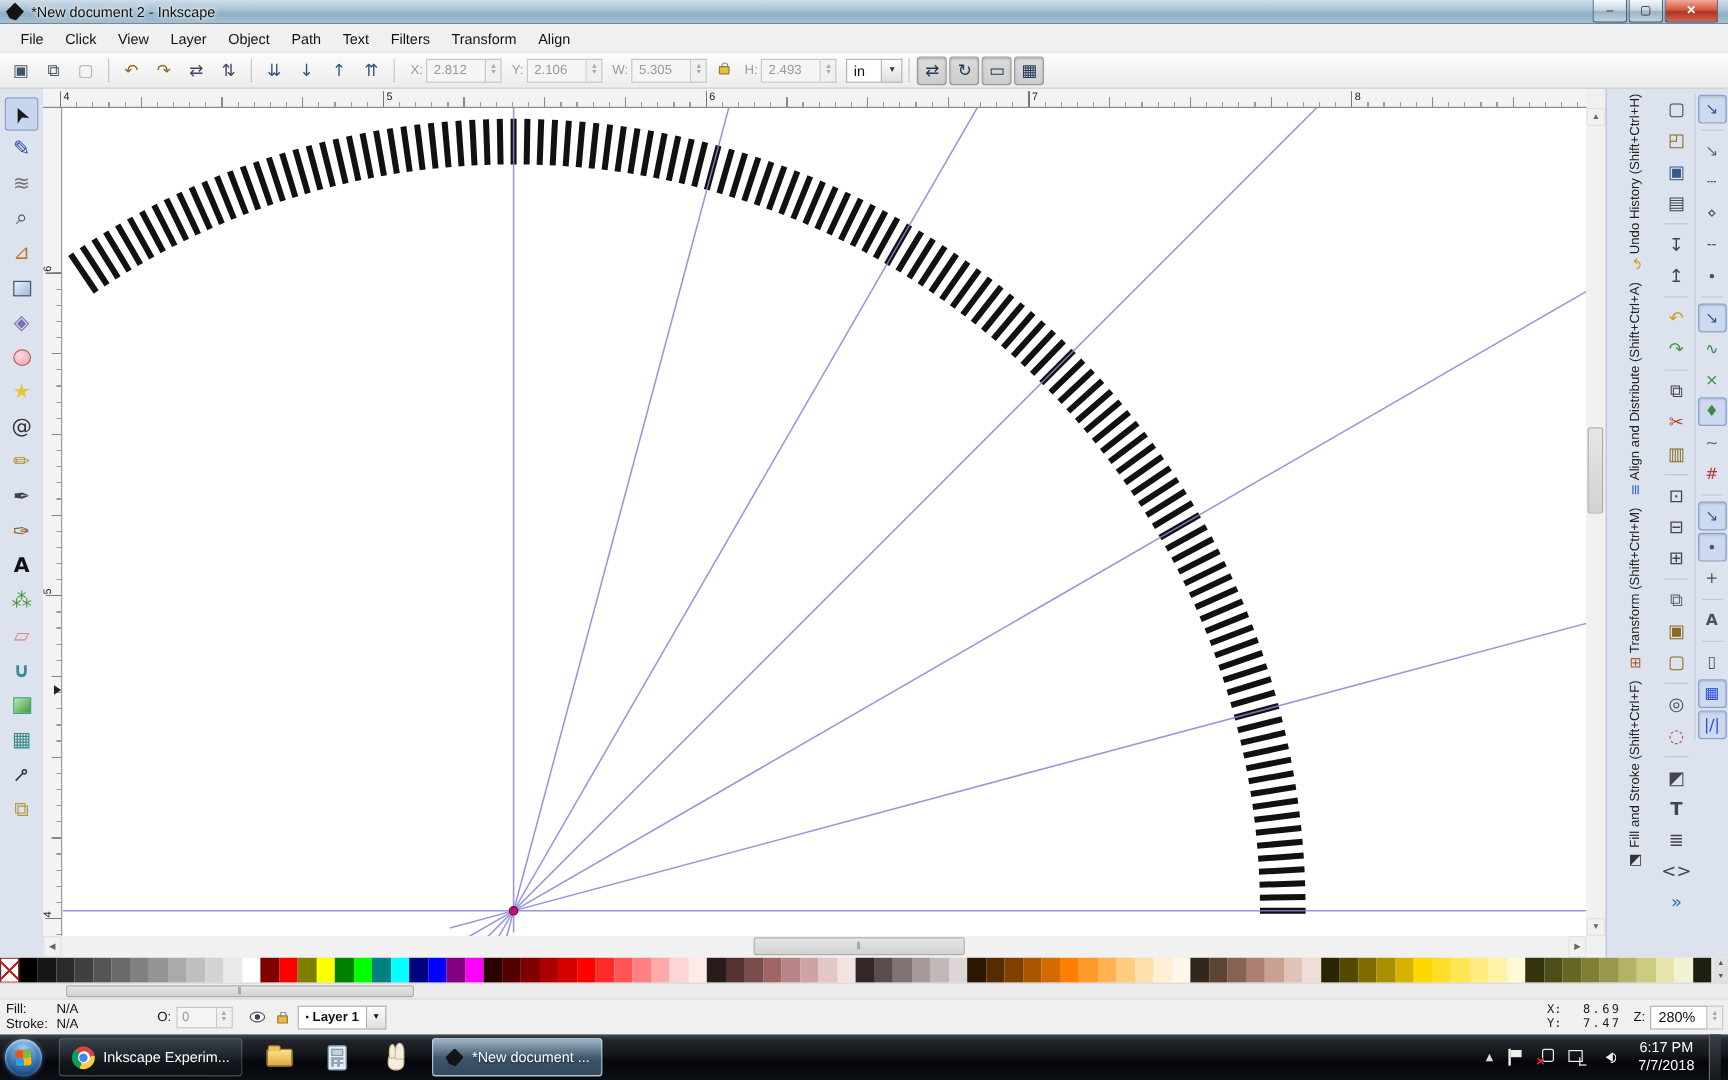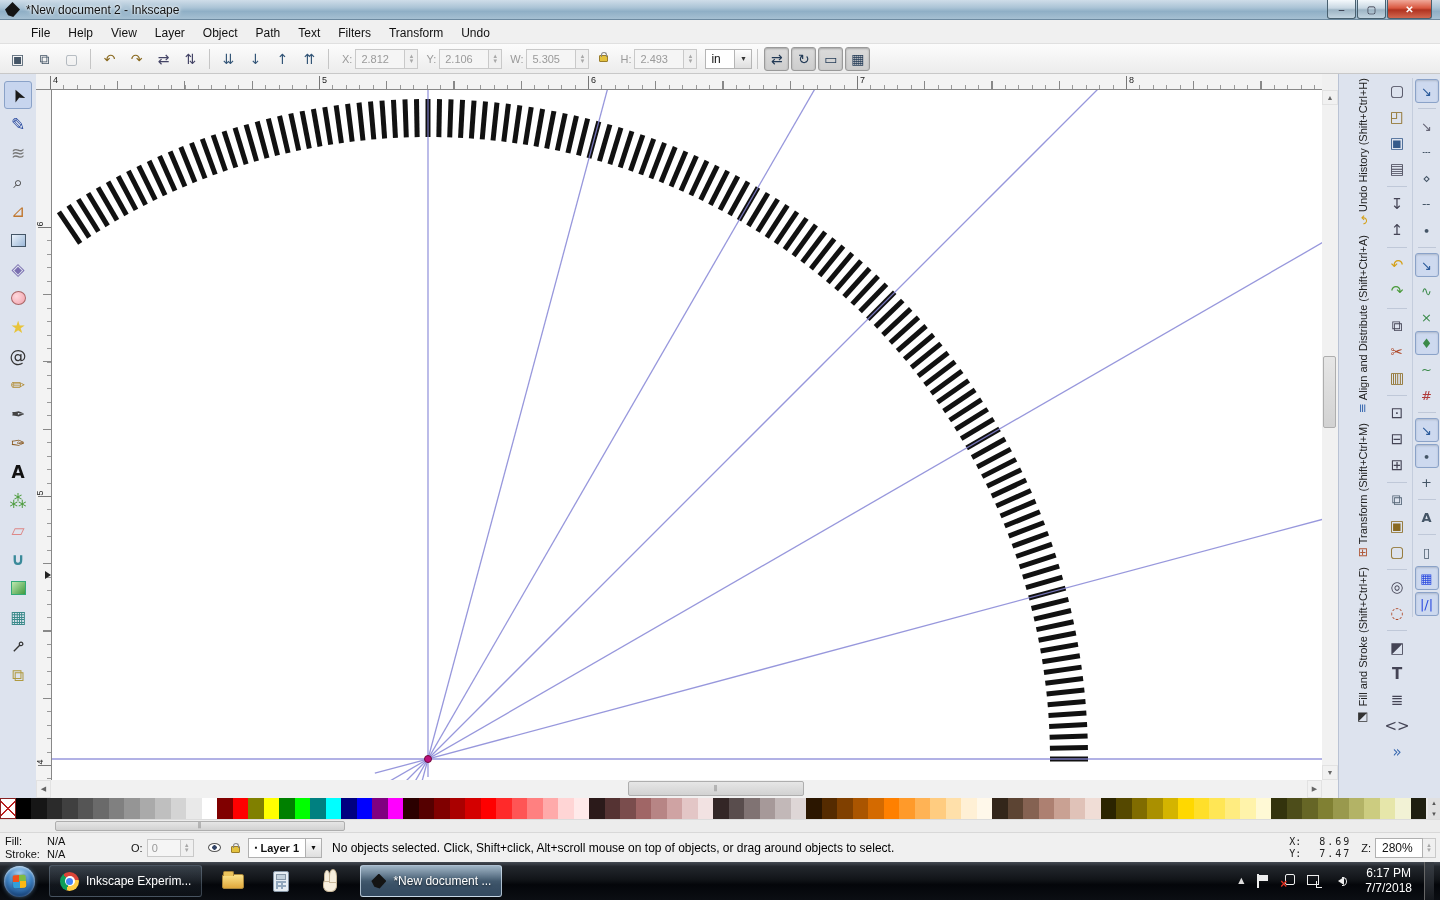--- a/index.html
+++ b/index.html
@@ -14,21 +14,21 @@
     border-bottom:1px solid #6d8aa0; display:flex; align-items:center; }
   #title-text { font-size:12px; color:#111; margin-left:6px; text-shadow:0 0 5px #fff,0 0 3px #fff; }
   .win-btns { position:absolute; right:8px; top:0; display:flex; }
   .win-btn { width:29px; height:19px; border:1px solid #48606f; border-top:none;
     background:linear-gradient(180deg,#f4f9fc,#c8d7e2 45%,#9db4c4 55%,#c2d4e0);
     display:flex; align-items:center; justify-content:center; font-size:10px; color:#223; border-radius:0 0 3px 3px; margin-left:1px;}
   .win-btn.close { width:45px; background:linear-gradient(180deg,#f0a899,#d9573f 45%,#b03320 55%,#d2674f); color:#fff; font-weight:bold; }
 
   
   #menubar { left:0; top:22px; width:1440px; height:22px; background:#f0f0f0; border-bottom:1px solid #e0e0e0;
-    display:flex; align-items:center; padding-left:22px; }
+    display:flex; align-items:center; padding-left:8px; }
   .menu-item { font-size:12px; color:#111; padding:3px 9px; }
 
   
   #toolbar { left:0; top:44px; width:1440px; height:30px;
     background:linear-gradient(180deg,#fcfcfc,#ececec); border-bottom:1px solid #c8c8c8;
     display:flex; align-items:center; padding-left:4px; }
   .tbtn { width:25px; height:24px; display:flex; align-items:center; justify-content:center;
     border:1px solid transparent; border-radius:3px; margin:0 1px; font-size:14px; color:#333; }
   .tbtn .glyph { font-size:14px; }
   .tbtn.dim { opacity:.45; }
@@ -191,29 +191,29 @@
     <span id="title-text">*New document 2 - Inkscape</span>
     <div class="win-btns">
       <div class="win-btn">–</div>
       <div class="win-btn">▢</div>
       <div class="win-btn close">✕</div>
     </div>
   </div>
 
   <div id="menubar" class="abs">
       <span class="menu-item">File</span>
-      <span class="menu-item">Help</span>
+      <span class="menu-item">Click</span>
       <span class="menu-item">View</span>
       <span class="menu-item">Layer</span>
       <span class="menu-item">Object</span>
       <span class="menu-item">Path</span>
       <span class="menu-item">Text</span>
       <span class="menu-item">Filters</span>
       <span class="menu-item">Transform</span>
-      <span class="menu-item">Undo</span>
+      <span class="menu-item">Align</span>
     </div>
 
   <div id="toolbar" class="abs">
     <div id="tb-buttons" style="display:flex;align-items:center;">
         <div class="tbtn">
           <span class="glyph" style="color: rgb(68, 85, 102);">▣</span>
         </div>
         <div class="tbtn">
           <span class="glyph" style="color: rgb(68, 85, 102);">⧉</span>
         </div>
@@ -806,21 +806,20 @@
         <i>▲</i>
         <i>▼</i>
       </div>
     <span class="eye" style="margin-left:14px;"></span>
     <span class="mlock" style="margin-left:10px;"></span>
     <div id="layer-combo">
       <span style="font-size:8px;margin-right:3px;">▪</span>
       <span>Layer 1</span>
     </div>
     <div id="layer-arrow">▼</div>
-    <div id="status-msg">No objects selected. Click, Shift+click, Alt+scroll mouse on top of objects, or drag around objects to select.</div>
     <div id="coords">
       <span>X:</span>
       <span class="val">8.69</span>
       <span>Y:</span>
       <span class="val">7.47</span>
     </div>
     <span style="margin:0 4px 0 10px;">Z:</span>
     <div id="zoom-field">280%</div>
     <div class="spin" style="height:20px;margin-right:4px;">
         <i>▲</i>

